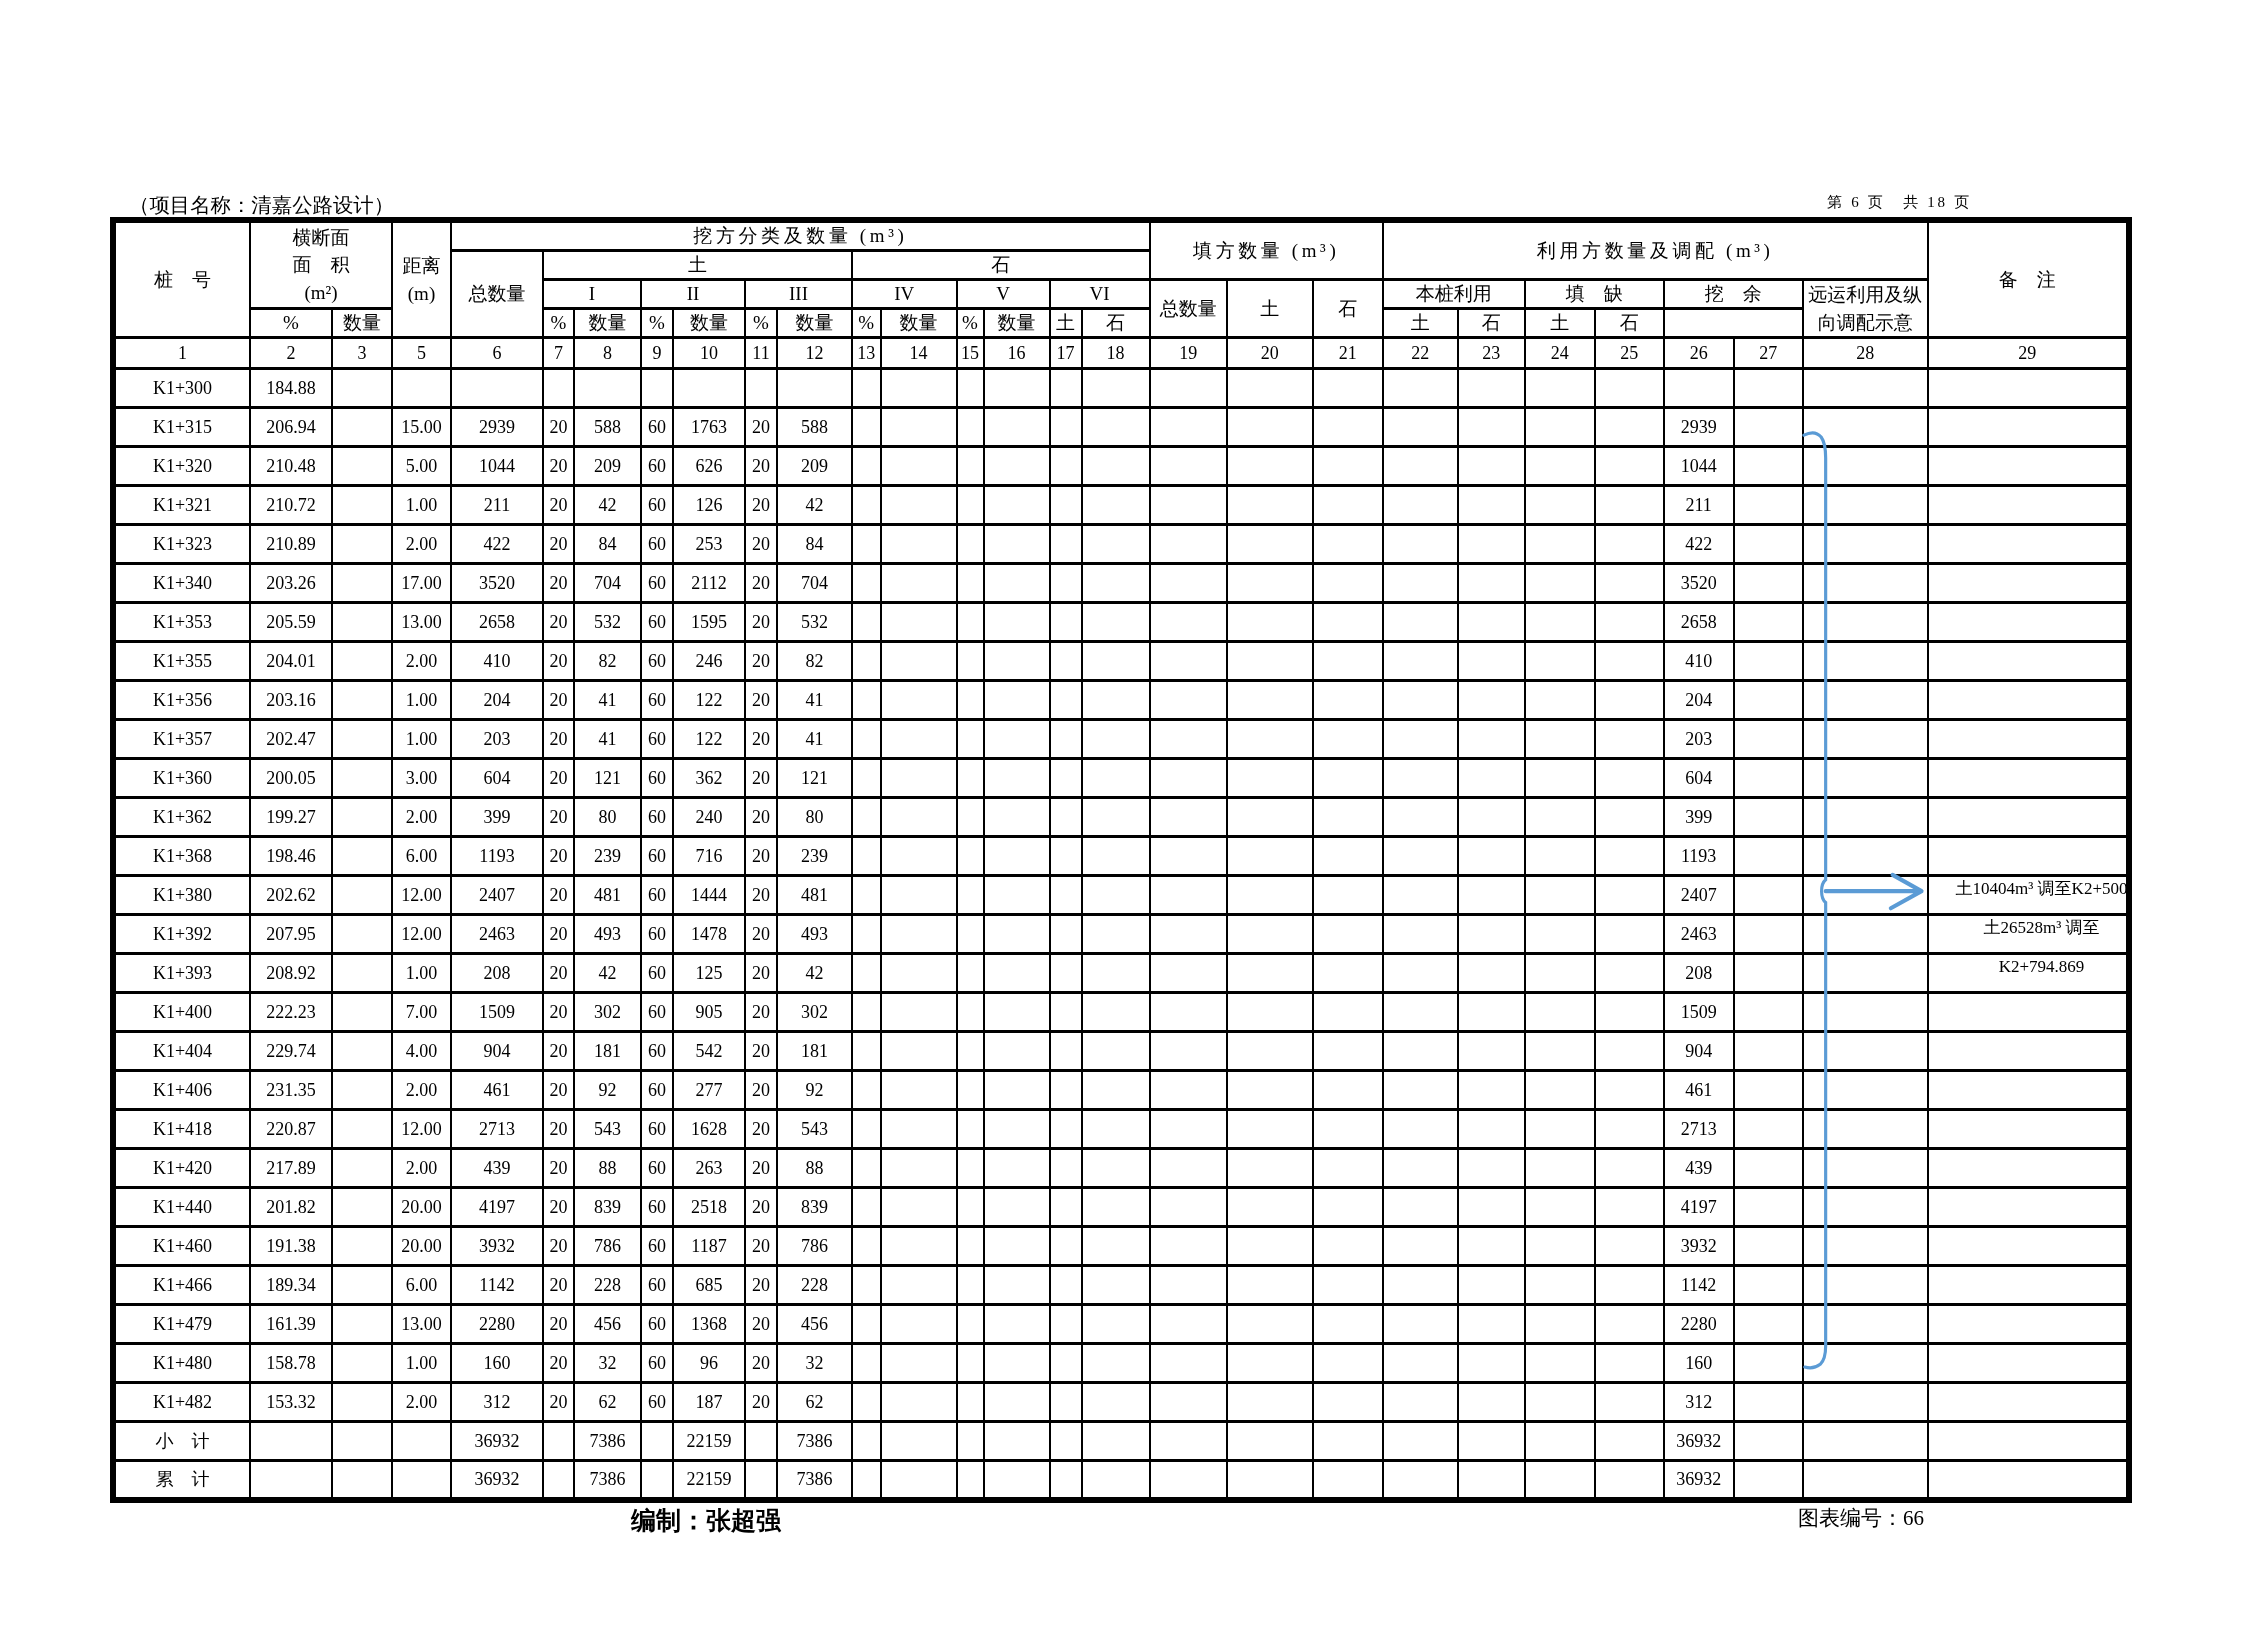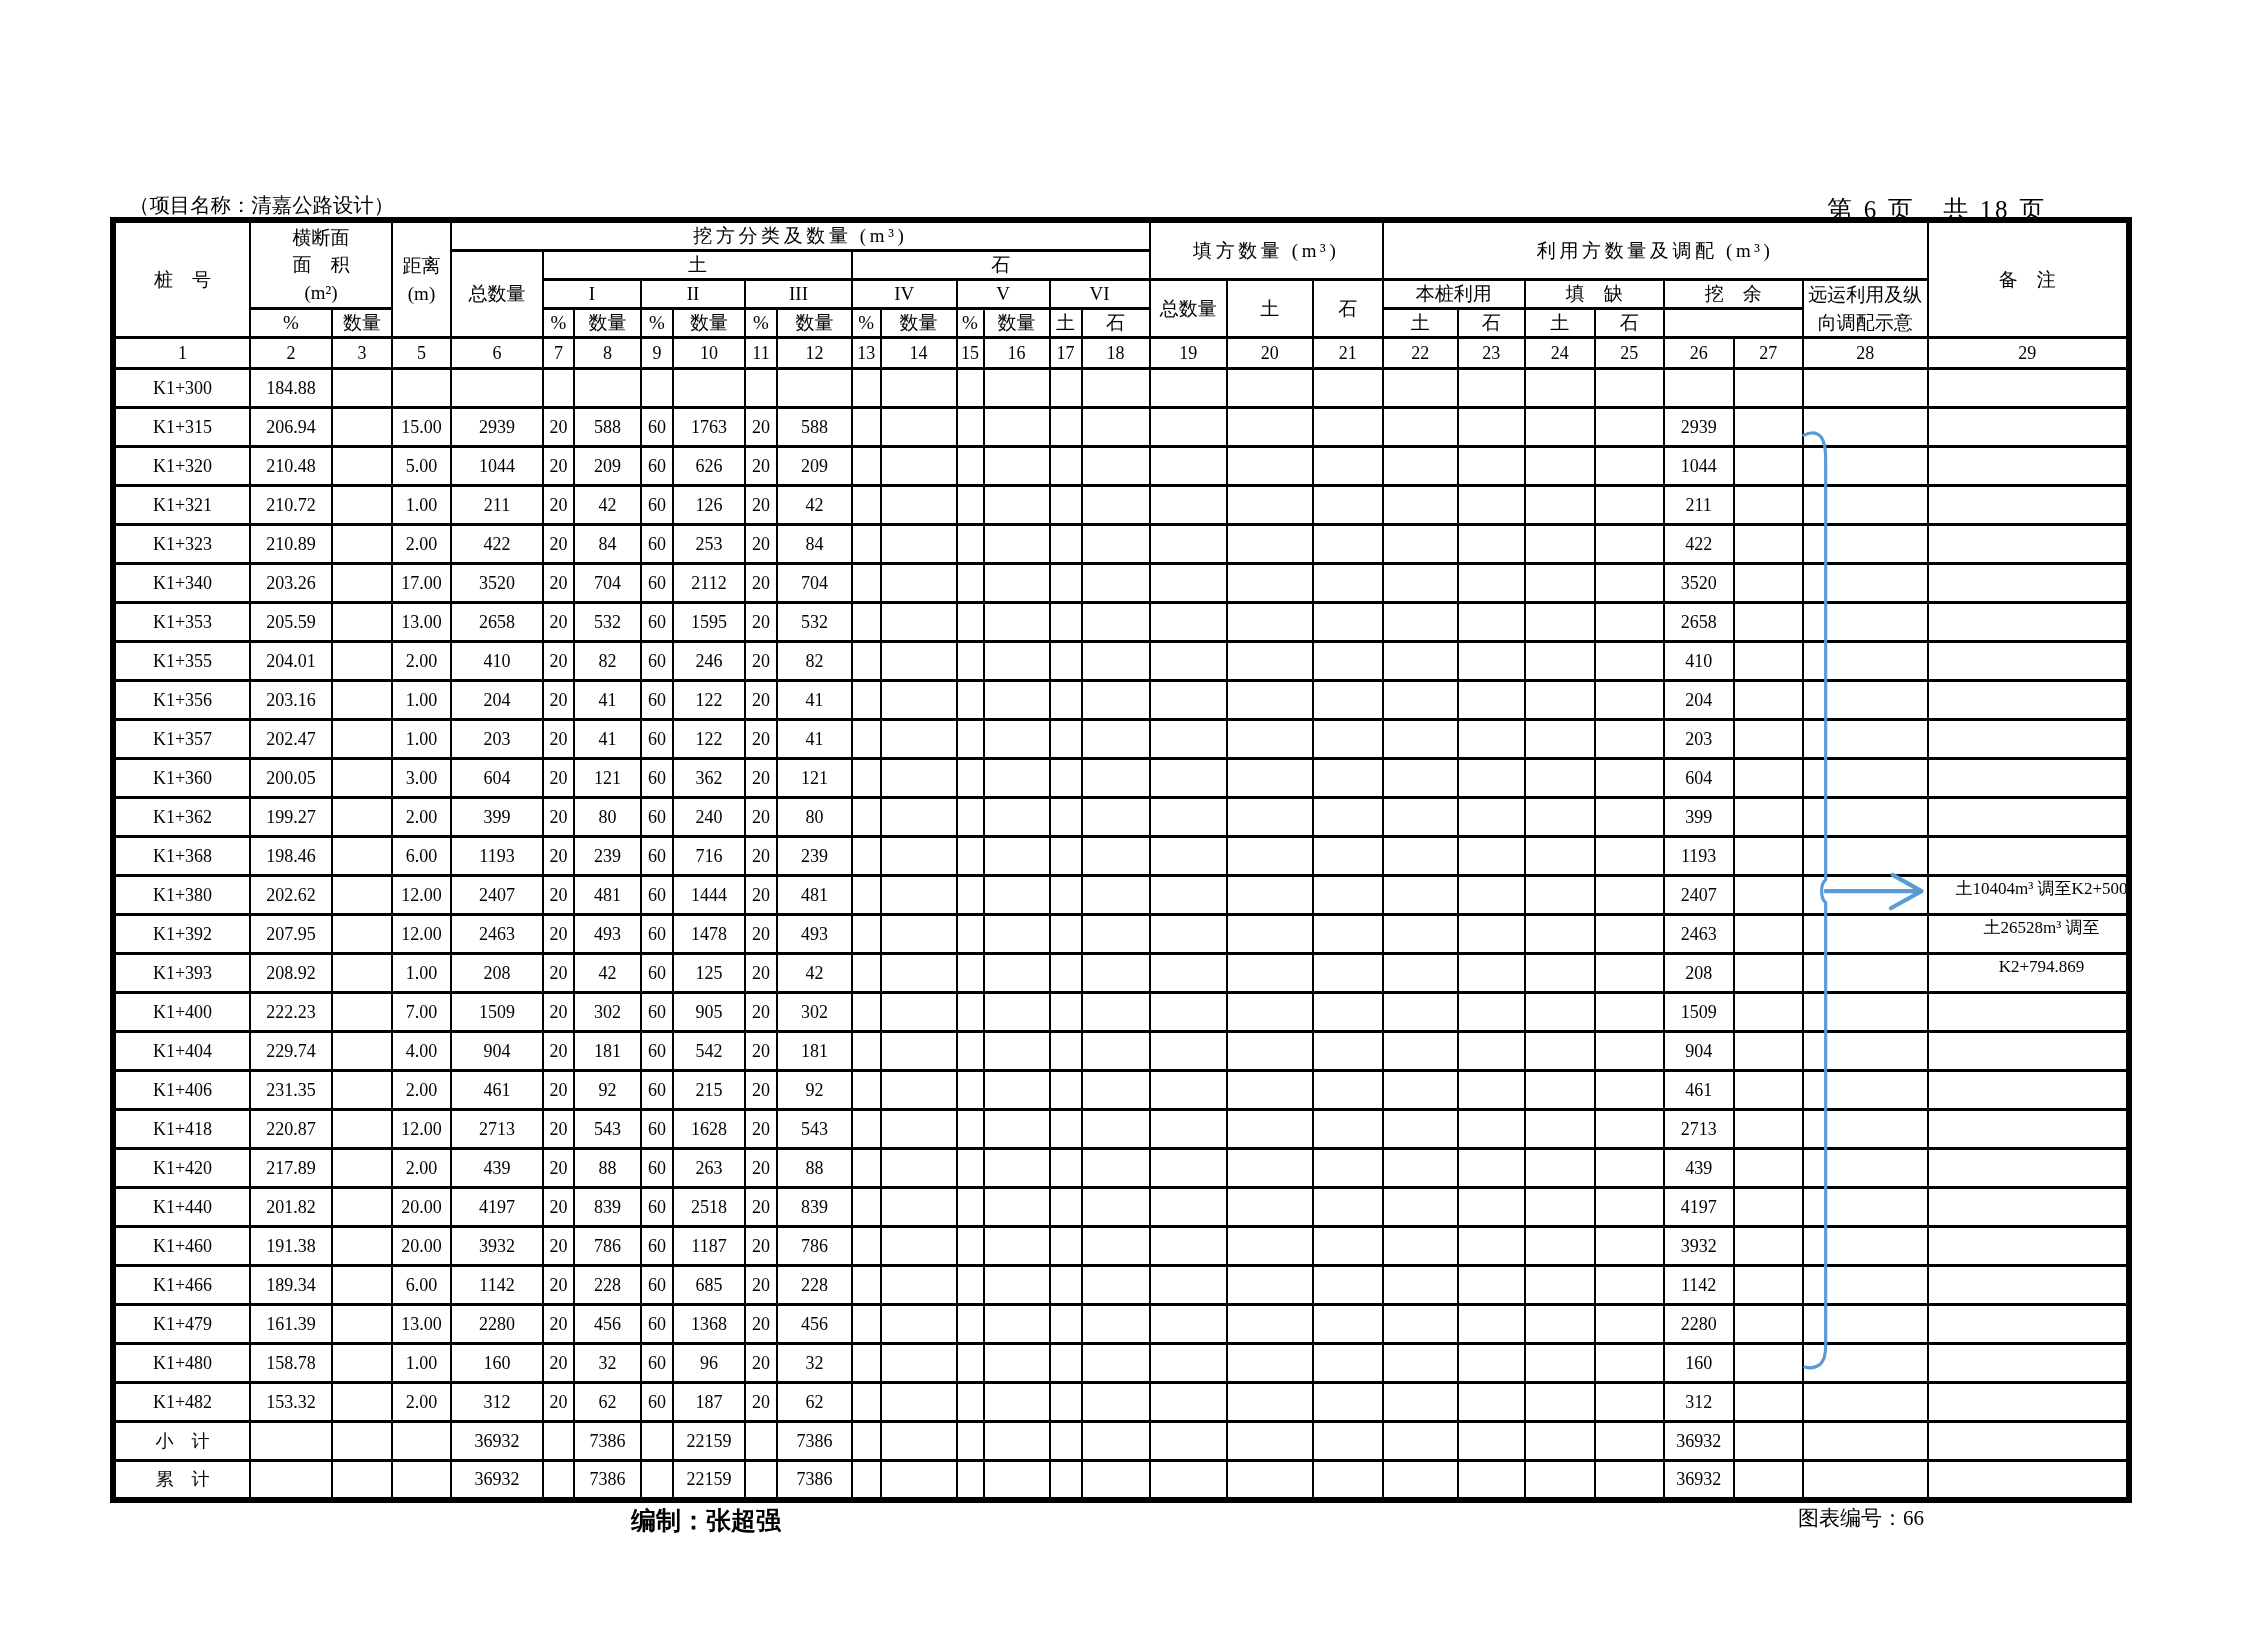--- a/index.html
+++ b/index.html
@@ -26,21 +26,21 @@
     padding:0 6.3px 7.2px 6.3px;
   }
   .meta-project{
     position:absolute;
     left:129px; top:191px;
     font-size:20.4px;
   }
   .meta-page{
     position:absolute;
     left:1827px; top:193px;
-    font-size:25px;
+    font-size:15px;
     letter-spacing:2.7px;
   }
   table.sheet{
     position:absolute;
     left:110px; top:217px;
     width:2016px;
     table-layout:fixed;
     border-collapse:collapse;
     border:6.3px solid #000;
   }
@@ -758,21 +758,21 @@
         </tr>
         <tr>
           <td>K1+406</td>
           <td>231.35</td>
           <td></td>
           <td>2.00</td>
           <td>461</td>
           <td>20</td>
           <td>92</td>
           <td>60</td>
-          <td>215</td>
+          <td>277</td>
           <td>20</td>
           <td>92</td>
           <td></td>
           <td></td>
           <td></td>
           <td></td>
           <td></td>
           <td></td>
           <td></td>
           <td></td>

